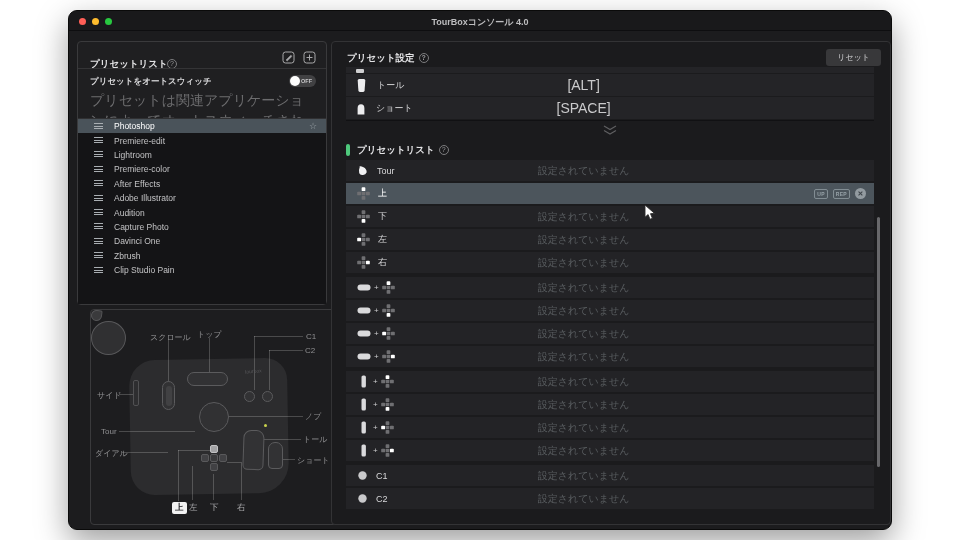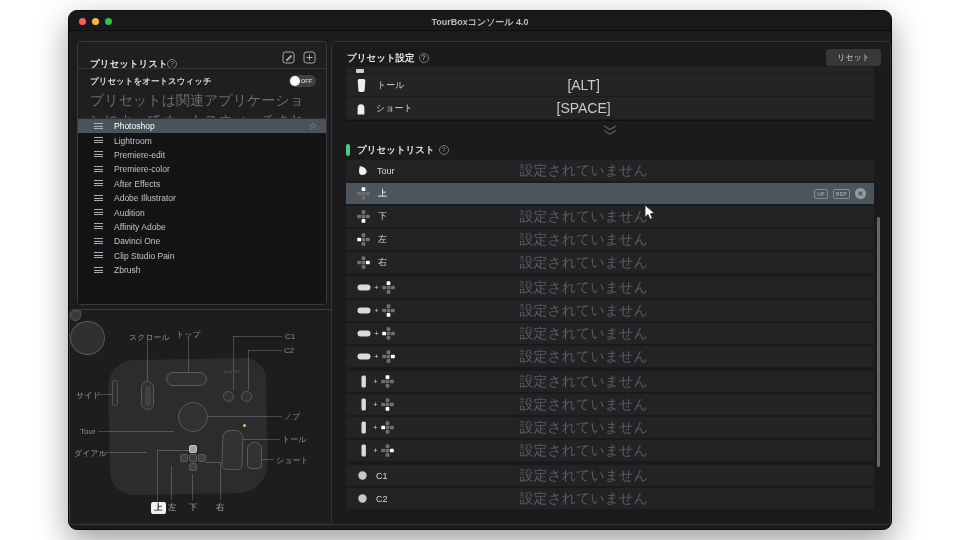--- a/index.html
+++ b/index.html
@@ -10,21 +10,21 @@
   
   #win{position:absolute;left:68px;top:10px;width:824px;height:520px;background:#1c1c1e;
        border-radius:9px;border:1px solid #0a0a0a;box-shadow:0 12px 32px rgba(0,0,0,.38);overflow:hidden;}
   #titlebar{position:absolute;left:0;top:0;width:100%;height:20px;background:#19191b;border-bottom:1px solid #0e0e10;}
   .light{position:absolute;top:7px;width:7px;height:7px;border-radius:50%;}
   #title{position:absolute;left:0;right:0;top:5px;text-align:center;font-size:9px;font-weight:bold;color:#bdbdbf;}
 
   
   .panel{position:absolute;background:#1f1f21;border:1px solid #3a3a3c;border-radius:4px;}
   #p-list{left:8px;top:30px;width:250px;height:264px;}
-  #p-device{left:0;top:298px;width:288px;height:216px;background:#1d1d1f;text-align:right;}
+  #p-device{left:21px;top:298px;width:288px;height:216px;background:#1d1d1f;text-align:right;}
   #p-main{left:262px;top:30px;width:560px;height:484px;background:#1b1b1d;border-color:#333335;}
 
   
   .hdr{font-size:9.5px;font-weight:bold;color:#e3e3e5;}
   .help{display:inline-block;width:10px;height:10px;border:1px solid #7c7c7e;border-radius:50%;
         color:#9a9a9c;font-size:7px;line-height:8px;text-align:center;vertical-align:1px;margin-left:4px;}
   .icon-btn{position:absolute;top:8px;width:13px;height:13px;cursor:pointer;}
   #sb-divider{position:absolute;left:0;top:26px;width:100%;height:1px;background:#343436;}
   #autoswitch-label{position:absolute;left:12px;top:34px;font-size:8.5px;font-weight:bold;color:#d9d9db;}
   #toggle{position:absolute;right:10px;top:33px;width:27px;height:12px;border-radius:6px;background:#414143;}
@@ -79,21 +79,21 @@
   #chev-div{position:relative;height:18px;border-top:1px solid #111113;}
   #chev-div svg{position:absolute;left:50%;top:4px;transform:translateX(-50%);}
   #kit-hdr{position:relative;height:20px;margin-top:2px;display:flex;align-items:center;}
   #kit-pill{width:4px;height:12px;border-radius:2px;background:#4fc97c;margin-right:7px;}
   .kit-row{position:relative;height:21px;background:#232326;margin-bottom:2px;display:flex;align-items:center;
            padding-left:11px;cursor:pointer;}
   .kit-row.gap{margin-top:4px;}
   .kit-row.selected{background:#4c555c;}
   .kit-row .lbl{font-size:9px;color:#d8d8da;margin-left:8px;}
   .kit-row.selected .lbl{color:#ffffff;}
-  .kit-row .val{position:absolute;left:45%;transform:translateX(-50%);font-size:14px;font-family:Liberation Mono, monospace;}
+  .kit-row .val{position:absolute;left:45%;transform:translateX(-50%);font-size:10px;font-family:Liberation Mono, monospace;}
   .plus{font-size:8px;color:#cfcfd1;margin:0 3px;}
   .ric{display:block;}
   .row-icons{display:flex;align-items:center;}
   .badges{position:absolute;right:8px;top:0;height:100%;display:flex;align-items:center;gap:5px;}
   .badge{border:1px solid #828d93;border-radius:2px;font-size:5px;font-weight:bold;color:#97a2a8;
          padding:1px 2px;letter-spacing:.3px;}
   .xclose{width:11px;height:11px;border-radius:50%;background:#939ba0;color:#3d4449;font-size:7px;font-weight:bold;
           line-height:11px;text-align:center;cursor:pointer;}
   #scrollbar{position:absolute;right:10px;top:175px;width:3px;height:250px;border-radius:2px;background:#68686b;}
 
@@ -137,57 +137,57 @@
       <div id="sb-desc">プリセットは関連アプリケーションによってオートスウィッチされます。</div>
 
       <div id="preset-list">
           <div class="pitem sel">
             <span class="burger"></span>
             <span>Photoshop</span>
             <span class="star">☆</span>
           </div>
           <div class="pitem">
             <span class="burger"></span>
+            <span>Premiere-edit</span>
+          </div>
+          <div class="pitem">
+            <span class="burger"></span>
             <span>Lightroom</span>
           </div>
           <div class="pitem">
             <span class="burger"></span>
-            <span>Premiere-edit</span>
-          </div>
-          <div class="pitem">
-            <span class="burger"></span>
             <span>Premiere-color</span>
           </div>
           <div class="pitem">
             <span class="burger"></span>
             <span>After Effects</span>
           </div>
           <div class="pitem">
             <span class="burger"></span>
             <span>Adobe Illustrator</span>
           </div>
           <div class="pitem">
             <span class="burger"></span>
             <span>Audition</span>
           </div>
           <div class="pitem">
             <span class="burger"></span>
-            <span>Affinity Adobe</span>
+            <span>Capture Photo</span>
           </div>
           <div class="pitem">
             <span class="burger"></span>
             <span>Davinci One</span>
           </div>
           <div class="pitem">
             <span class="burger"></span>
+            <span>Zbrush</span>
+          </div>
+          <div class="pitem">
+            <span class="burger"></span>
             <span>Clip Studio Pain</span>
-          </div>
-          <div class="pitem">
-            <span class="burger"></span>
-            <span>Zbrush</span>
           </div>
         </div>
     </div>
 
     <div id="p-device" class="panel">
       <div id="dv-body"></div>
 
       <i class="dv-line" style="left:77px;top:30px;width:1px;height:42px;"></i>
       <i class="dv-line" style="left:118px;top:28px;width:1px;height:34px;"></i>
       <i class="dv-line" style="left:163px;top:26px;width:49px;height:1px;"></i>

